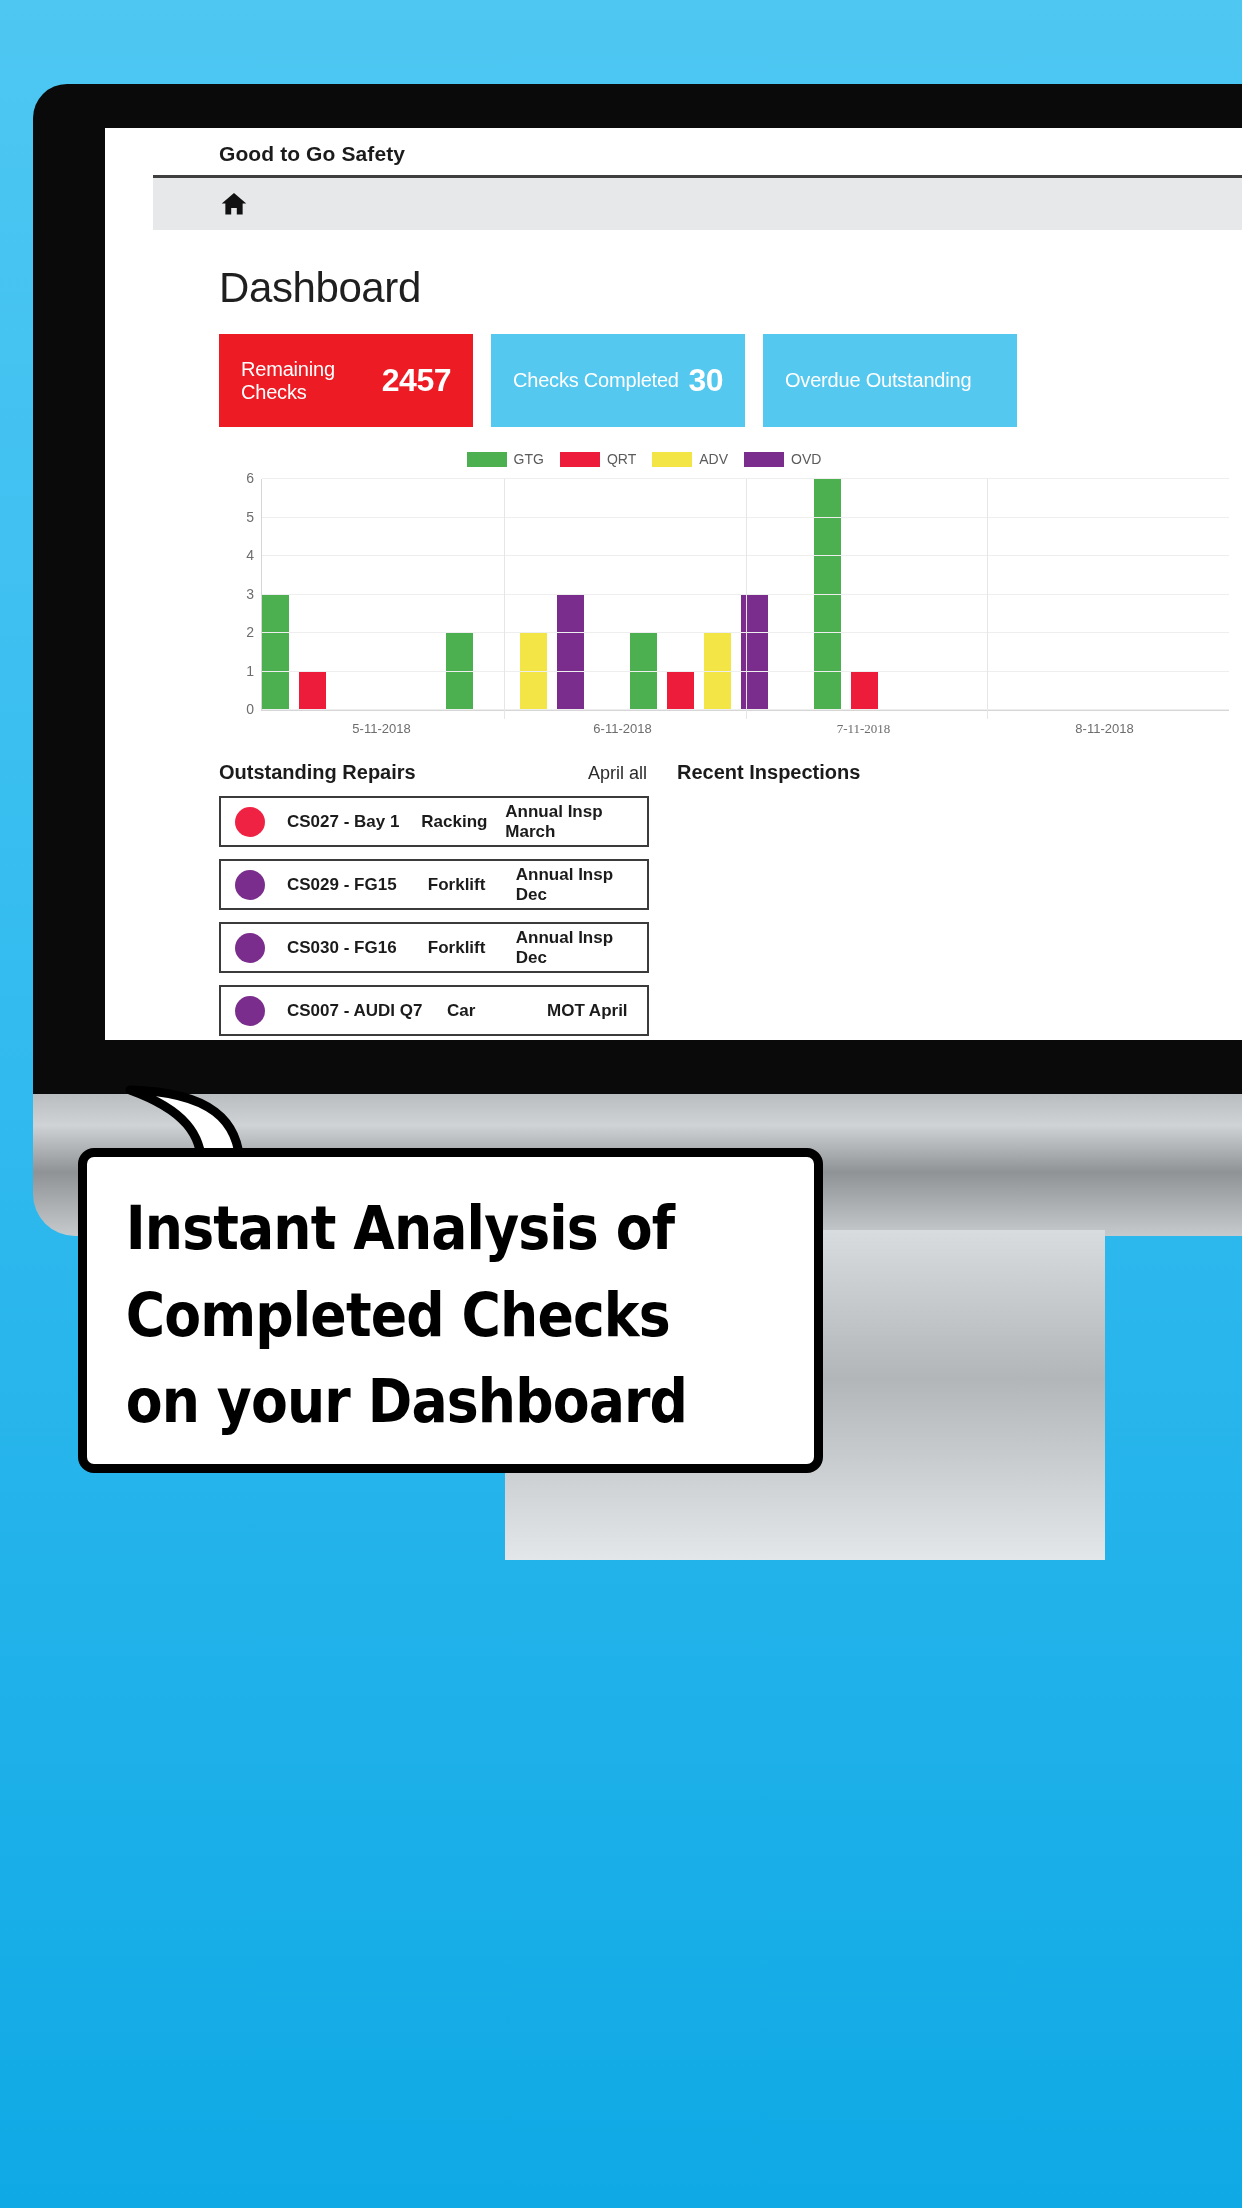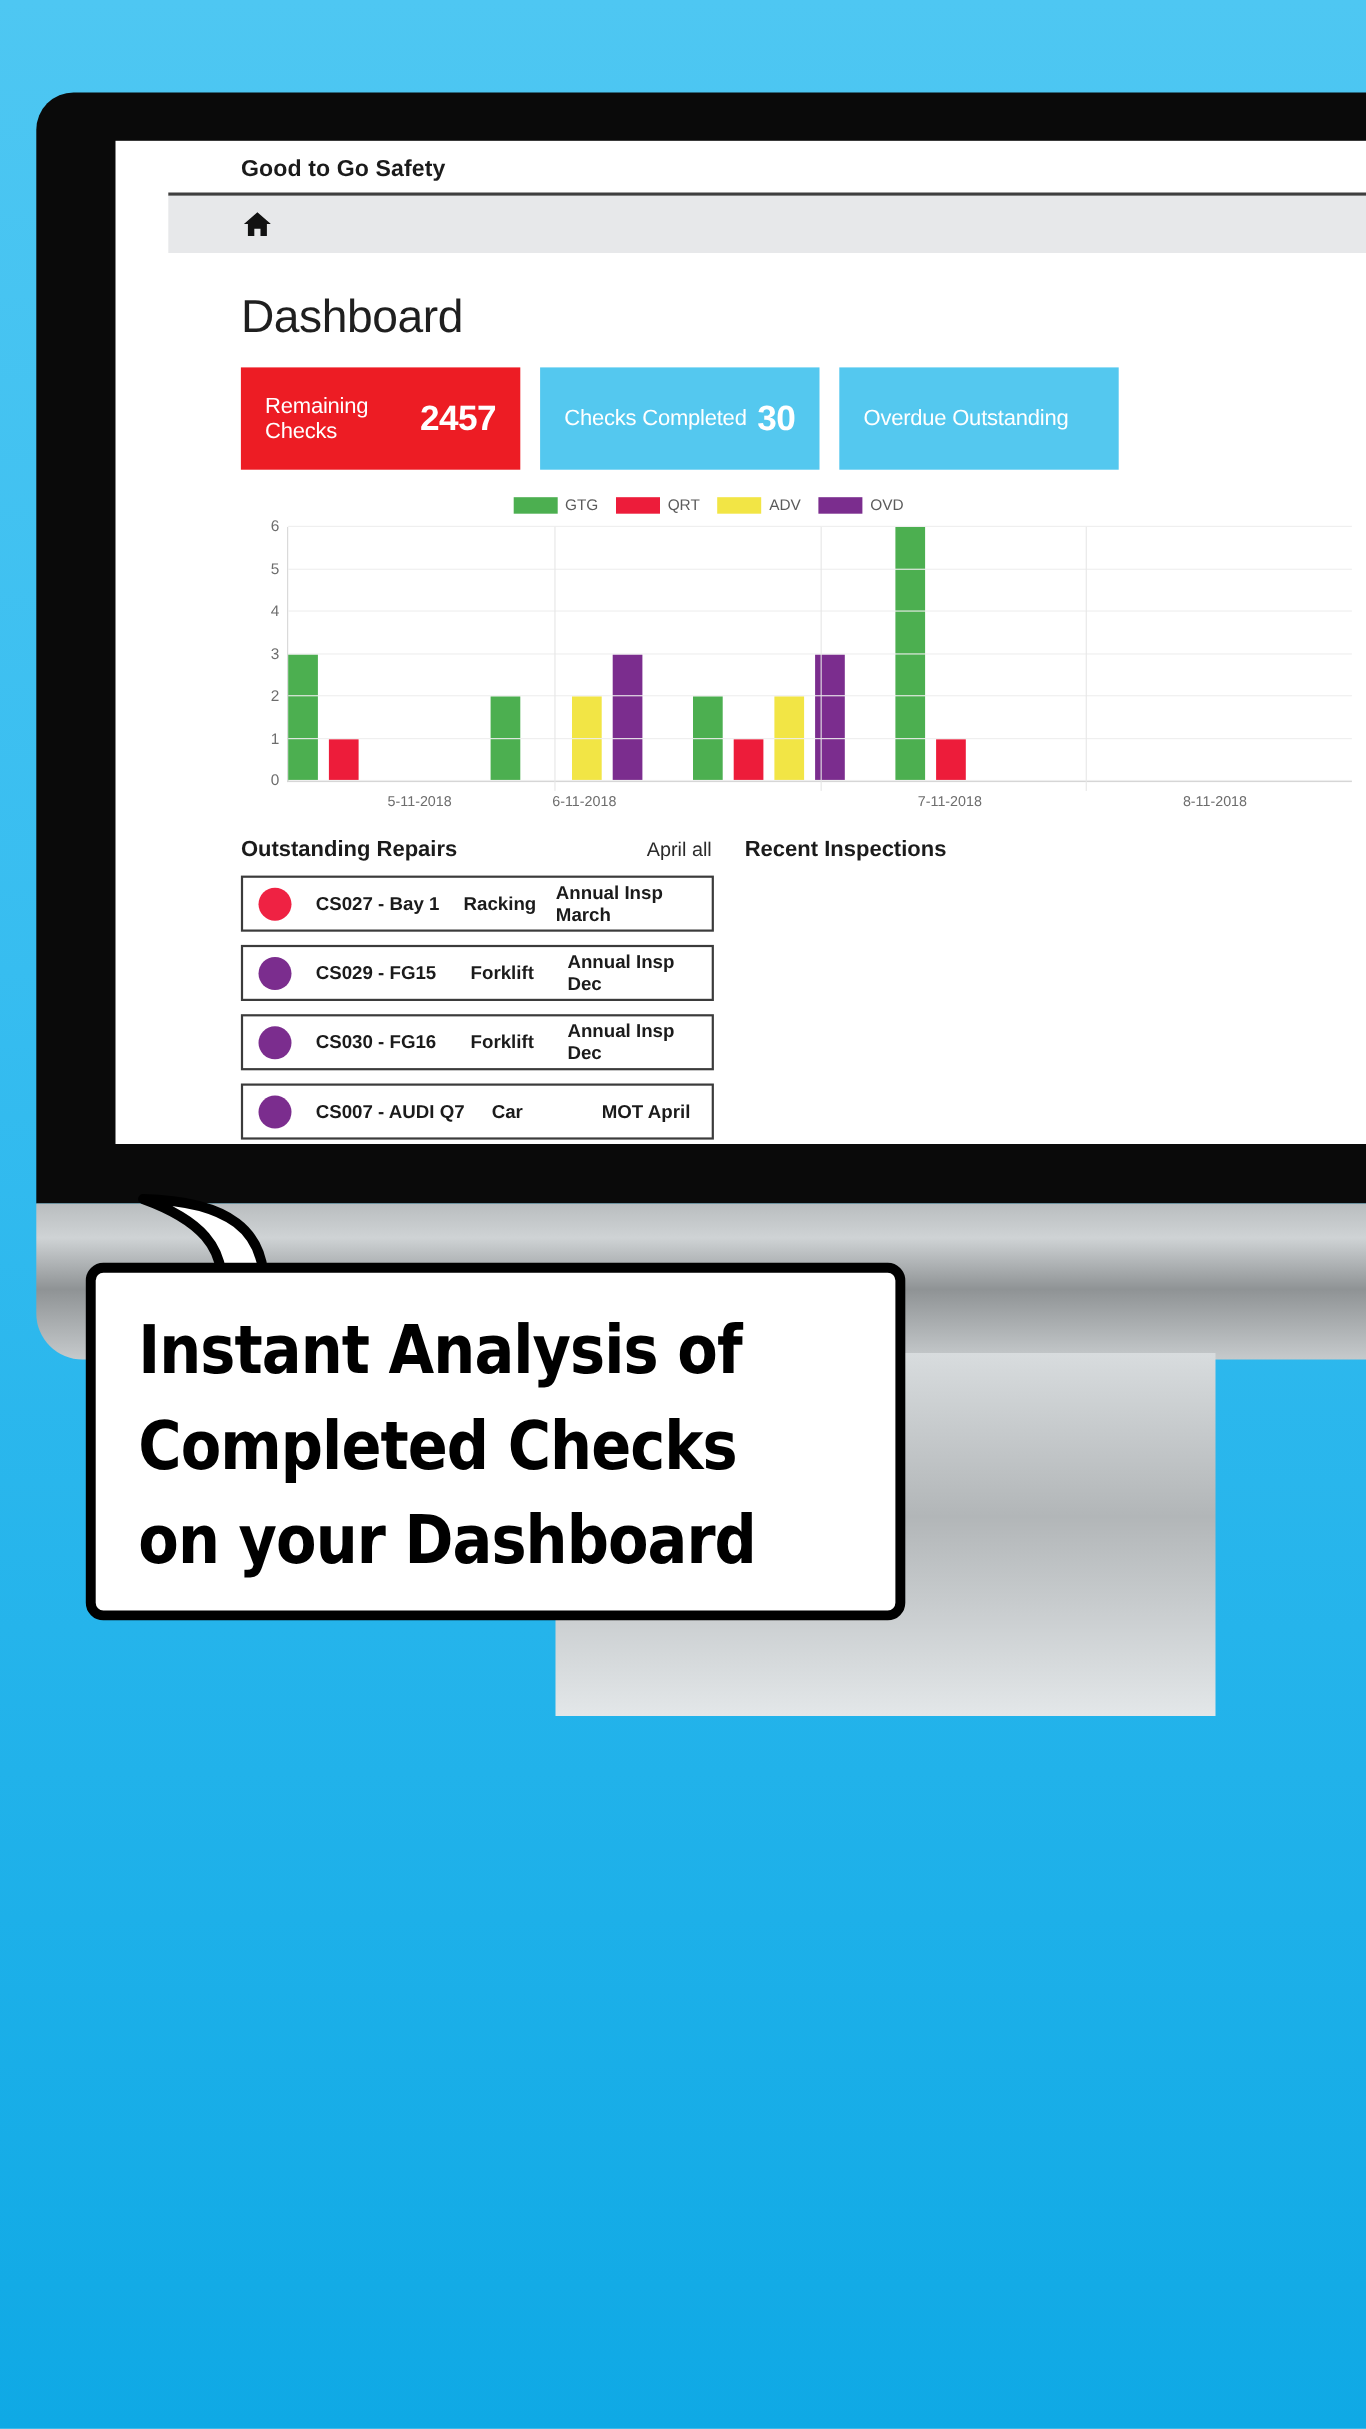--- a/index.html
+++ b/index.html
@@ -294,22 +294,22 @@
             </div>
             <div class="grid-line" style="bottom: 100%;">
               <span class="y-tick">6</span>
             </div>
             <div class="v-sep" style="left: 25%;"></div>
             <div class="v-sep" style="left: 50%;"></div>
             <div class="v-sep" style="left: 75%;"></div>
           </div>
         <div id="x-labels">
             <div style="width: 25%; text-align: center;">5-11-2018</div>
-            <div style="width: 25%; ">6-11-2018</div>
-            <div style="width: 25%; text-align: center;">7-11-2018</div>
+            <div style="width: 25%; text-align: center;">6-11-2018</div>
+            <div style="width: 25%; text-align: center; font-family: Liberation Serif, serif;">7-11-2018</div>
             <div style="width: 25%; text-align: center;">8-11-2018</div>
           </div>
       </div>
     </div>
 
     <div id="lists">
       <div class="list-col">
         <div class="list-head">
           <span class="list-title">Outstanding Repairs</span>
           <span class="list-viewall">April all</span>

